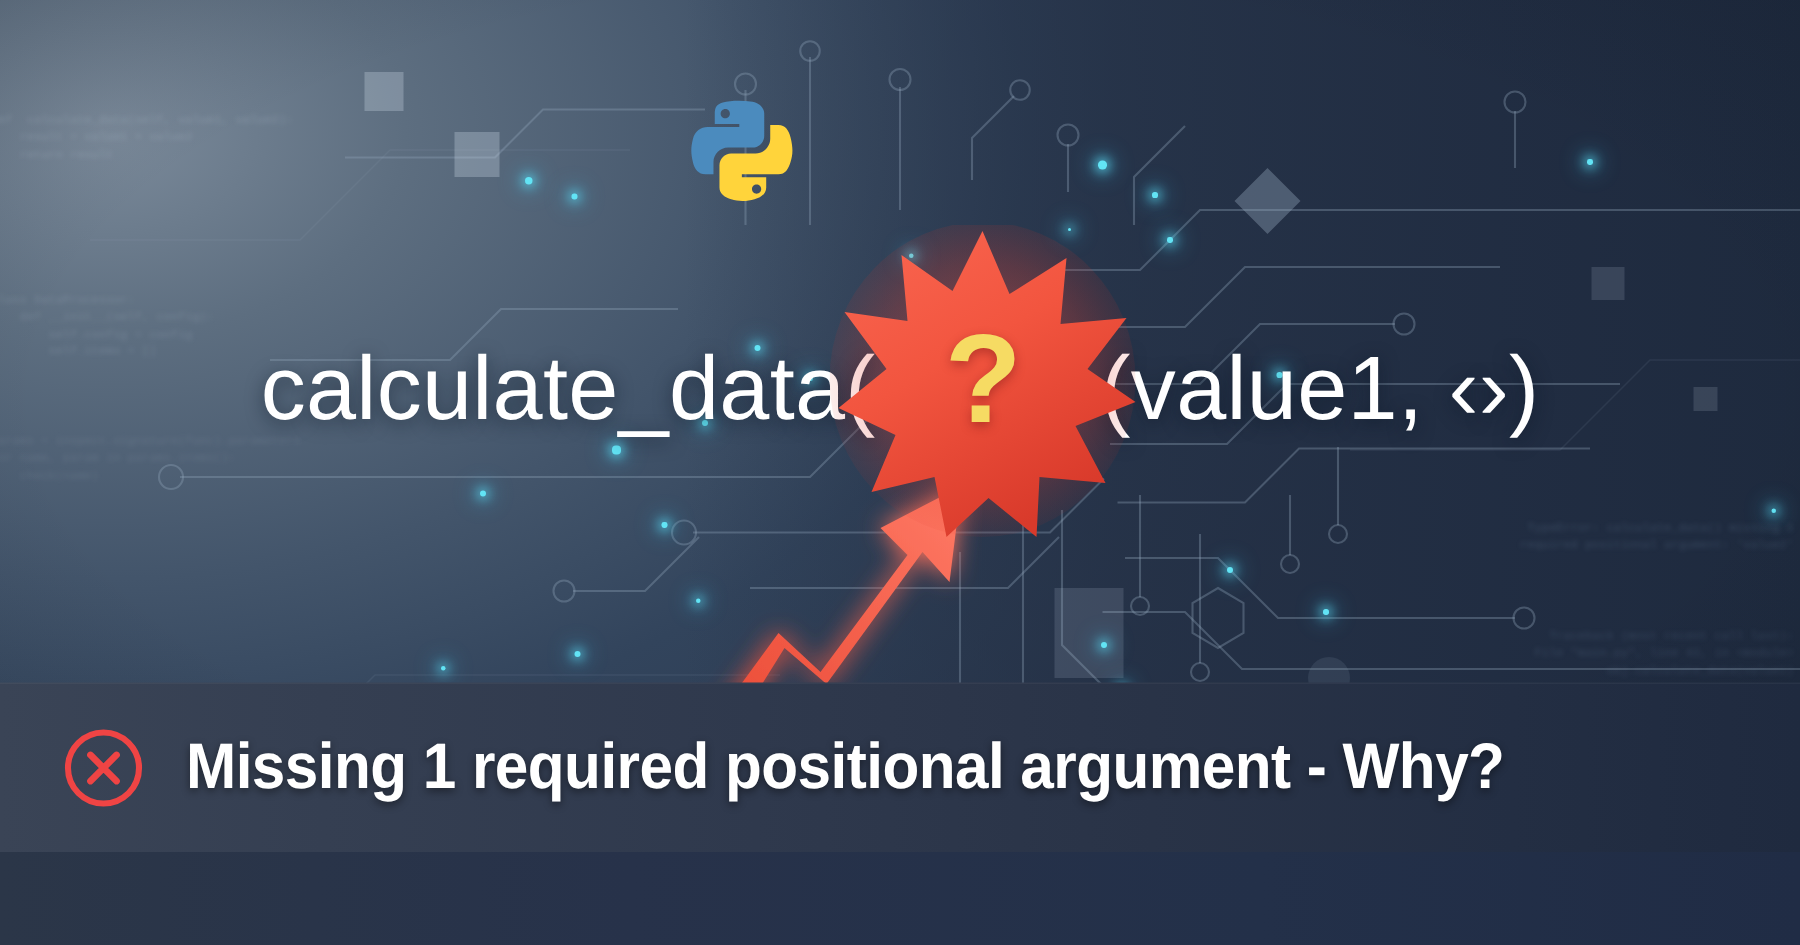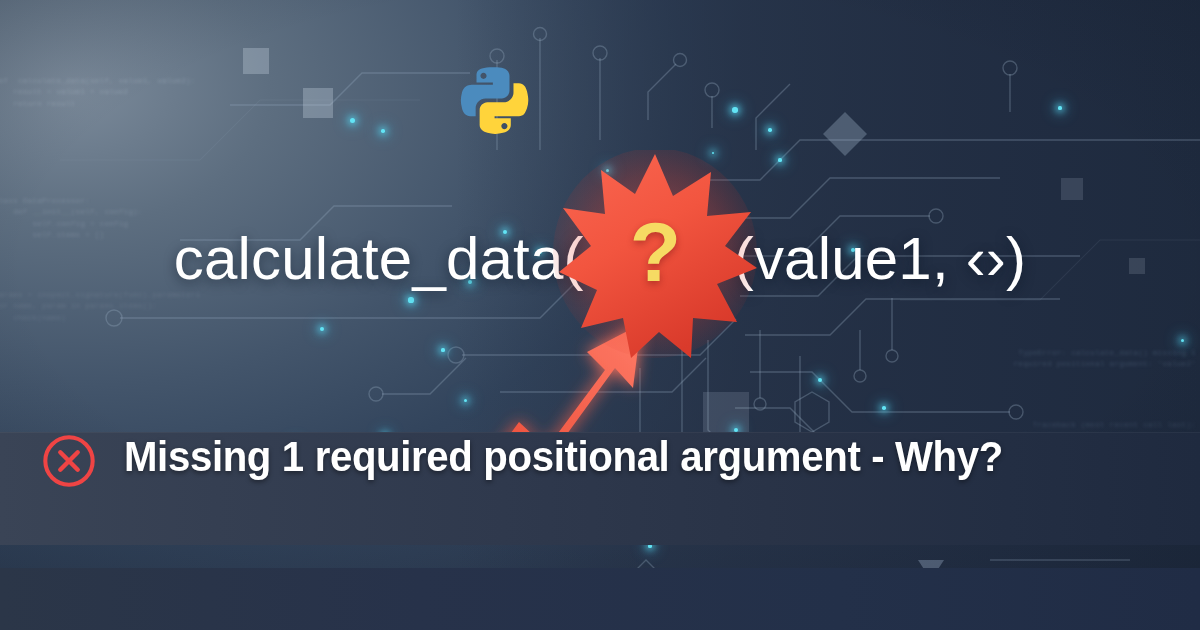--- a/index.html
+++ b/index.html
@@ -56,23 +56,23 @@
 
   
   .headline{position:absolute;left:0;right:0;top:216px;height:84px;
     display:flex;align-items:center;justify-content:center;gap:0;
     font-size:60px;color:#ffffff;letter-spacing:.2px;white-space:nowrap;
     text-shadow:0 3px 12px rgba(10,20,35,.55);}
   .headline .seg-l{margin-right:150px;}
   .headline .seg-r{margin-left:0px;}
 
   
-  .banner{position:absolute;left:0;top:432px;width:1200px;height:113px;
+  .banner{position:absolute;left:0;top:455px;width:1200px;height:113px;
     background:linear-gradient(90deg,#3a4456 0%,#353f52 18%,#2f394d 42%,#293347 64%,#232e43 84%,#1f2a3f 100%);
-    display:flex;}
+    display:flex;align-items:center;}
   .banner:before{content:"";position:absolute;left:0;right:0;top:0;height:1px;background:rgba(255,255,255,.045);}
   .err-icon{margin-left:40px;width:58px;height:58px;flex:0 0 58px;}
   .banner-text{margin-left:26px;font-size:43px;font-weight:700;color:#ffffff;
     letter-spacing:-.4px;white-space:nowrap;
     transform:scaleX(.935);transform-origin:left center;
     text-shadow:0 2px 6px rgba(0,0,0,.45);}
 
   .below{position:absolute;left:0;top:568px;width:1200px;height:62px;
     background:linear-gradient(90deg,#2b3648 0%,#27324a 35%,#233049 70%,#202c45 100%);}
 </style>

